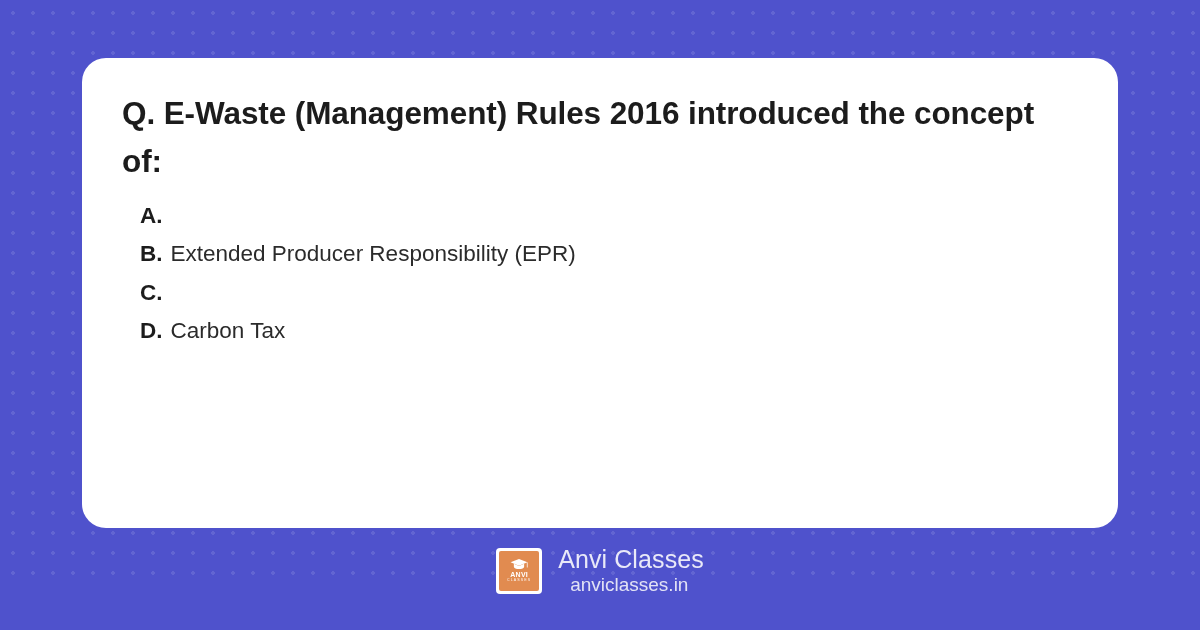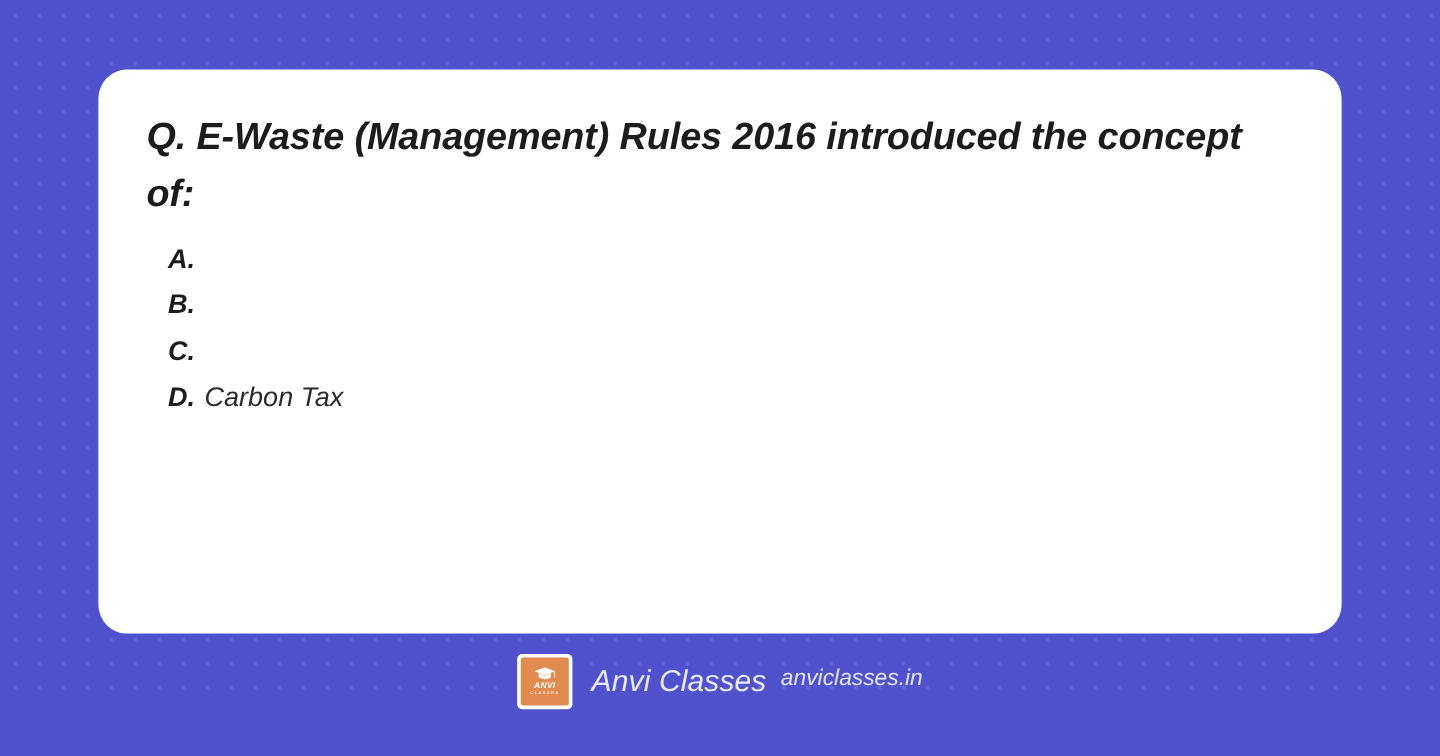--- a/index.html
+++ b/index.html
@@ -17,21 +17,20 @@
   #slide {
     position: relative;
     width: 1200px;
     height: 581px;
     box-sizing: border-box;
     background-color: #4f52cc;
     background-image:
       radial-gradient(circle, rgba(255,255,255,0.11) 1.6px, rgba(255,255,255,0) 1.8px);
     background-size: 20px 20px;
     background-position: 3px 3px;
-    font-style: italic;
   }
 
   
   #card {
     position: absolute;
     left: 82px;
     top: 58px;
     width: 1036px;
     height: 470px;
     background: #ffffff;
@@ -125,21 +124,21 @@
   .logo-sub {
     color: #ffffff;
     font-size: 3.6px;
     letter-spacing: 1.1px;
     line-height: 1.1;
     opacity: 0.95;
   }
 
   #brand-text {
     display: flex;
-    flex-direction: row;
+    flex-direction: column;
     justify-content: center;
   }
 
   #brand-name {
     color: #e9e9f8;
     font-size: 25px;
     font-weight: normal;
     line-height: 1.12;
     letter-spacing: 0.1px;
   }
@@ -163,20 +162,21 @@
     <h1 id="question-text">Q. E-Waste (Management) Rules 2016 introduced the concept of:</h1>
 
     <ul id="options-list">
 
       <li class="option-row">
         <span class="option-letter">A.</span>
       </li>
 
       <li class="option-row">
         <span class="option-letter">B.</span>
+        <span class="option-text">Extended Producer Responsibility (EPR)</span>
       </li>
 
       <li class="option-row">
         <span class="option-letter">C.</span>
       </li>
 
       <li class="option-row">
         <span class="option-letter">D.</span>
         <span class="option-text">Carbon Tax</span>
       </li>

